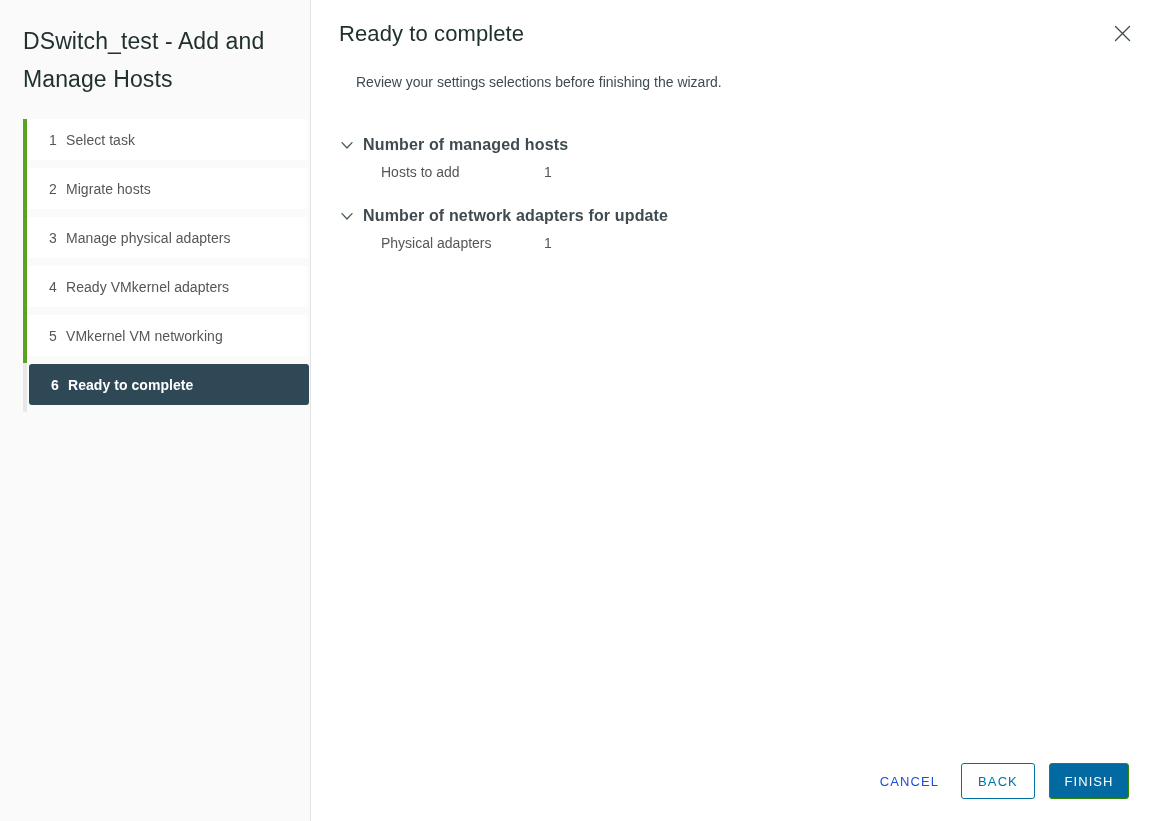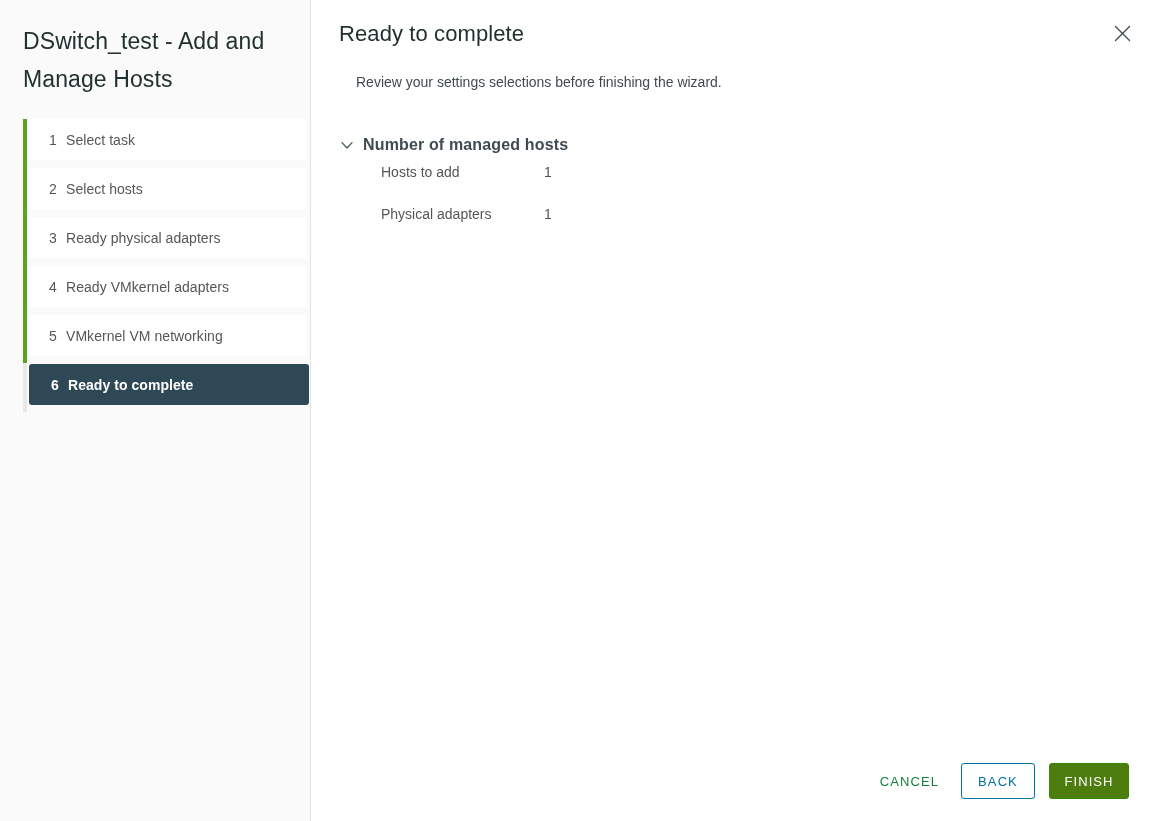--- a/index.html
+++ b/index.html
@@ -193,37 +193,37 @@
   .btn {
     font-family: "Liberation Sans", sans-serif;
     font-size: 13px;
     letter-spacing: 1.1px;
     cursor: pointer;
     box-sizing: border-box;
   }
   .btn-flat {
     background: none;
     border: none;
-    color: #15803d;
+    color: #1d4ed8;
     height: 36px;
     padding: 0 16px;
     margin-right: 6px;
   }
   .btn-outline {
     background: #ffffff;
     border: 1px solid #0072a3;
     color: #0072a3;
     height: 36px;
     min-width: 74px;
     padding: 0 14px;
     border-radius: 3px;
     margin-right: 14px;
   }
   .btn-solid {
-    background: #4d7c0f;
+    background: #0369a1;
     border: 1px solid #318700;
     color: #ffffff;
     height: 36px;
     min-width: 80px;
     padding: 0 14px;
     border-radius: 3px;
     font-weight: 400;
   }
 </style>
 </head>
@@ -238,26 +238,26 @@
       <div class="steps-rail"></div>
       <div class="active-rail"></div>
 
       <div class="step">
         <span class="step-num">1</span>
         <span class="step-label">Select task</span>
       </div>
 
       <div class="step">
         <span class="step-num">2</span>
-        <span class="step-label">Select hosts</span>
+        <span class="step-label">Migrate hosts</span>
       </div>
 
       <div class="step">
         <span class="step-num">3</span>
-        <span class="step-label">Ready physical adapters</span>
+        <span class="step-label">Manage physical adapters</span>
       </div>
 
       <div class="step">
         <span class="step-num">4</span>
         <span class="step-label">Ready VMkernel adapters</span>
       </div>
 
       <div class="step">
         <span class="step-num">5</span>
         <span class="step-label">VMkernel VM networking</span>
@@ -295,20 +295,28 @@
       </div>
       <div class="section-rows">
         <div class="kv-row">
           <span class="kv-key">Hosts to add</span>
           <span class="kv-val">1</span>
         </div>
       </div>
 
       <div class="section-gap"></div>
 
+      <div class="section-head">
+        <span class="chev">
+          <svg width="12" height="9" viewBox="0 0 12 9" aria-hidden="true">
+            <path d="M1 1.6 L6 7 L11 1.6" stroke="#4a5a61" stroke-width="1.3" fill="none" stroke-linecap="round" stroke-linejoin="round"></path>
+          </svg>
+        </span>
+        <span class="section-title">Number of network adapters for update</span>
+      </div>
       <div class="section-rows">
         <div class="kv-row">
           <span class="kv-key">Physical adapters</span>
           <span class="kv-val">1</span>
         </div>
       </div>
 
     </div>
 
     <div class="footer">

